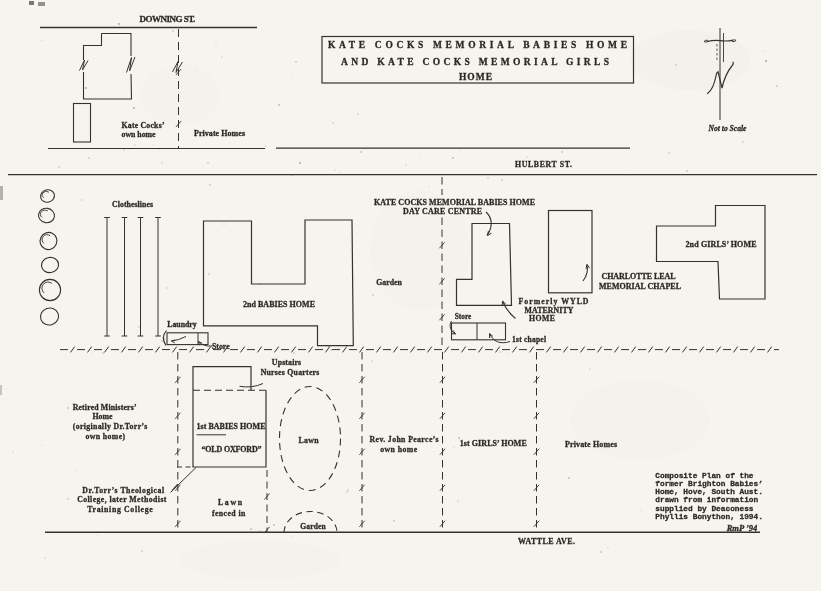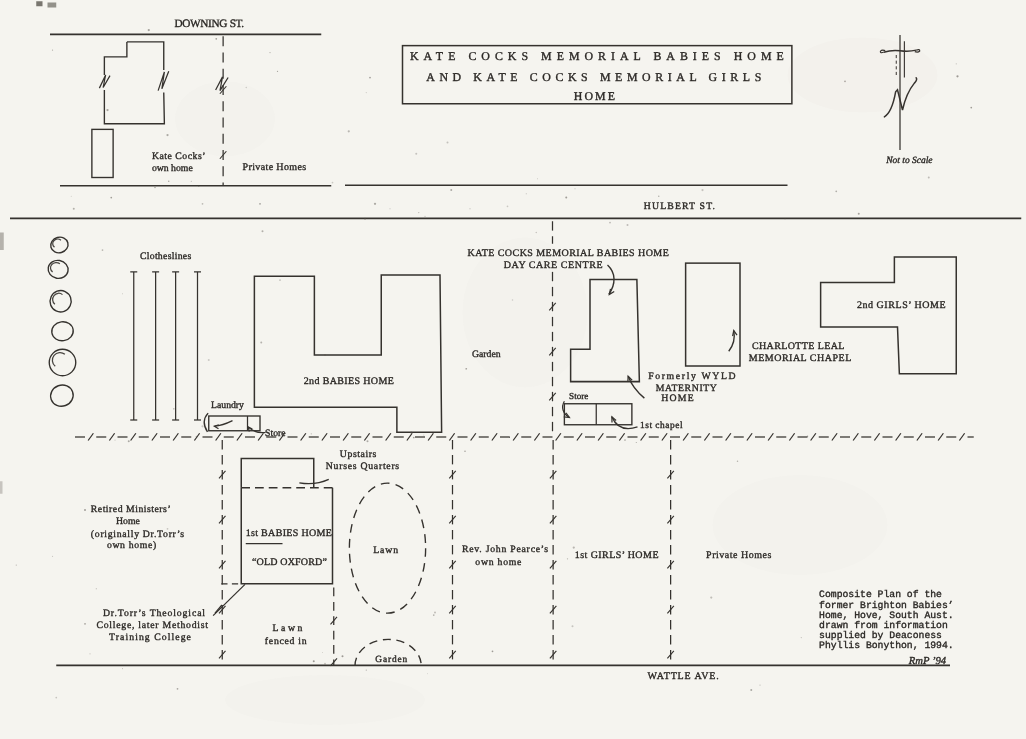--- a/index.html
+++ b/index.html
@@ -1,16 +1,16 @@
 <!DOCTYPE html>
 <html><head><meta charset="utf-8">
 <style>
 html,body{margin:0;padding:0;}
 body{width:821px;height:591px;background:#f5f4ef;overflow:hidden;font-family:"Liberation Serif",serif;}
-.wrap{position:relative;width:821px;height:591px;filter:grayscale(0.01);}
+.wrap{position:relative;width:821px;height:591px;filter:grayscale(0.01);font-weight:bold;}
 </style></head>
 <body>
 <div class="wrap"><svg width="821" height="591" viewBox="0 0 821 591" opacity="0.995">
 <rect x="29" y="1" width="5" height="4" fill="#5a564f" opacity="0.8"></rect>
 <rect x="38" y="2" width="7" height="4" fill="#6a665f" opacity="0.7"></rect>
 <rect x="0" y="186" width="3" height="14" fill="#8a867f" opacity="0.6"></rect>
 <rect x="0" y="385" width="2" height="10" fill="#9a968f" opacity="0.5"></rect>
 <text x="168" y="21.5" font-size="9" fill="#2b2825" stroke="#2b2825" stroke-width="0.28" font-family="Liberation Serif" text-anchor="middle" letter-spacing="1.2" textLength="57" lengthAdjust="spacing">DOWNING ST.</text>
 <line x1="40" y1="27.5" x2="257" y2="27.5" stroke="#35322e" stroke-width="1.4" stroke-linecap="butt"></line>
 <path d="M 101.5,33.5 L 131,33.5 L 131,56" stroke="#35322e" stroke-width="1.1" fill="none" stroke-linecap="butt" stroke-linejoin="miter"></path>

